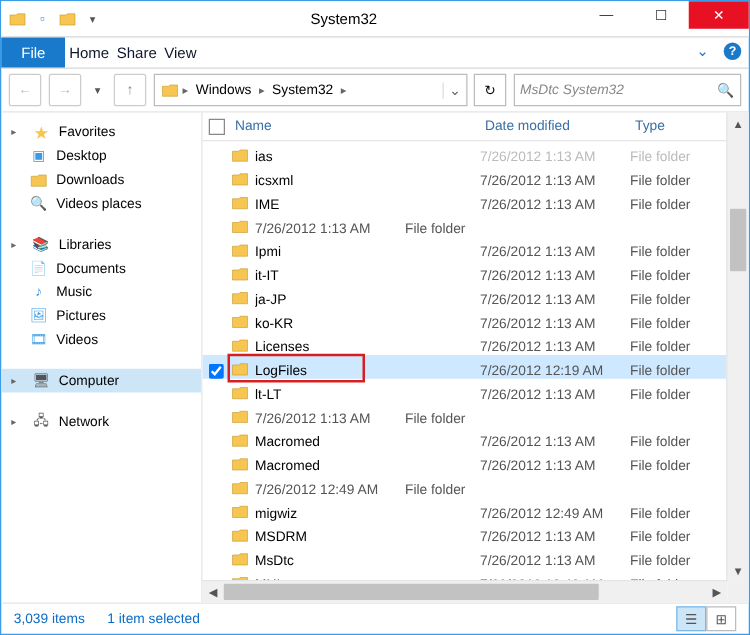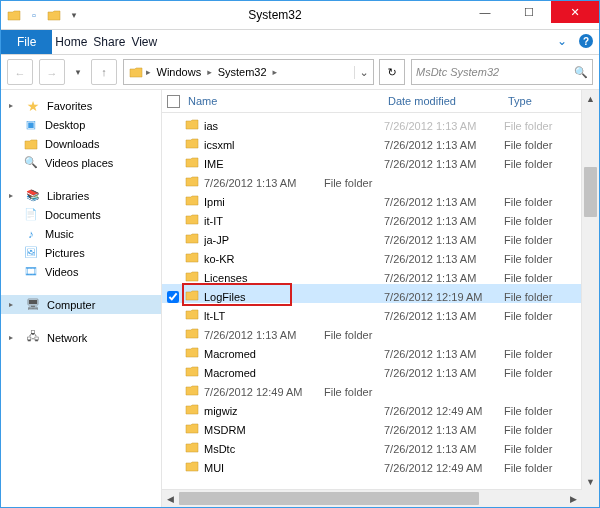--- a/index.html
+++ b/index.html
@@ -476,14 +476,23 @@
           <div class="arr">◀</div>
           <div class="track">
               <div class="thumb"></div>
             </div>
           <div class="arr">▶</div>
         </div>
       </div>
     </div>
   </div>
 
+  <div class="status">
+    <span>3,039 items</span>
+    <span>1 item selected</span>
+    <div class="spacer"></div>
+    <div class="viewbtns">
+      <div class="active">☰</div>
+      <div>⊞</div>
+    </div>
+  </div>
 
 </div>
 
 </body></html>

